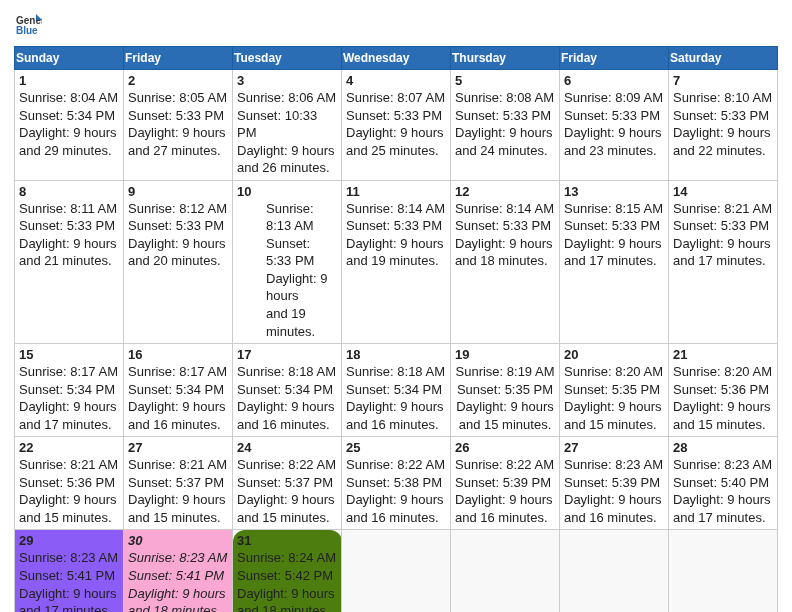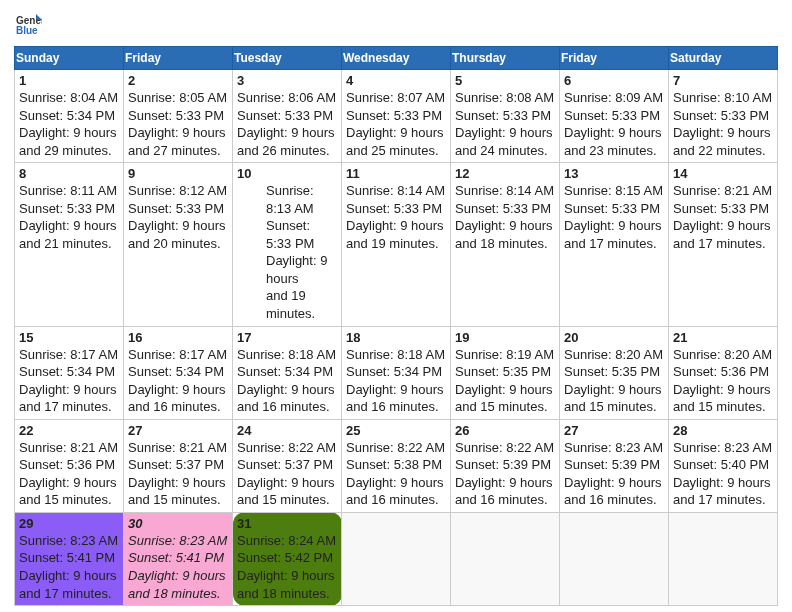--- a/index.html
+++ b/index.html
@@ -146,21 +146,21 @@
           <td>
             <span class="day-number">2</span>
             <div class="cell-info" style="white-space: pre-line;">Sunrise: 8:05 AM
 Sunset: 5:33 PM
 Daylight: 9 hours
 and 27 minutes.</div>
           </td>
           <td>
             <span class="day-number">3</span>
             <div class="cell-info" style="white-space: pre-line;">Sunrise: 8:06 AM
-Sunset: 5:33 PM
+Sunset: 10:33 PM
 Daylight: 9 hours
 and 26 minutes.</div>
           </td>
           <td>
             <span class="day-number">4</span>
             <div class="cell-info" style="white-space: pre-line;">Sunrise: 8:07 AM
 Sunset: 5:33 PM
 Daylight: 9 hours
 and 25 minutes.</div>
           </td>
@@ -261,21 +261,21 @@
           </td>
           <td>
             <span class="day-number">18</span>
             <div class="cell-info" style="white-space: pre-line;">Sunrise: 8:18 AM
 Sunset: 5:34 PM
 Daylight: 9 hours
 and 16 minutes.</div>
           </td>
           <td>
             <span class="day-number">19</span>
-            <div class="cell-info" style="white-space: pre-line;">Sunrise: 8:19 AM
+            <div class="cell-info" style="white-space: pre-line; text-align: center;">Sunrise: 8:19 AM
 Sunset: 5:35 PM
 Daylight: 9 hours
 and 15 minutes.</div>
           </td>
           <td>
             <span class="day-number">20</span>
             <div class="cell-info" style="white-space: pre-line;">Sunrise: 8:20 AM
 Sunset: 5:35 PM
 Daylight: 9 hours
 and 15 minutes.</div>

